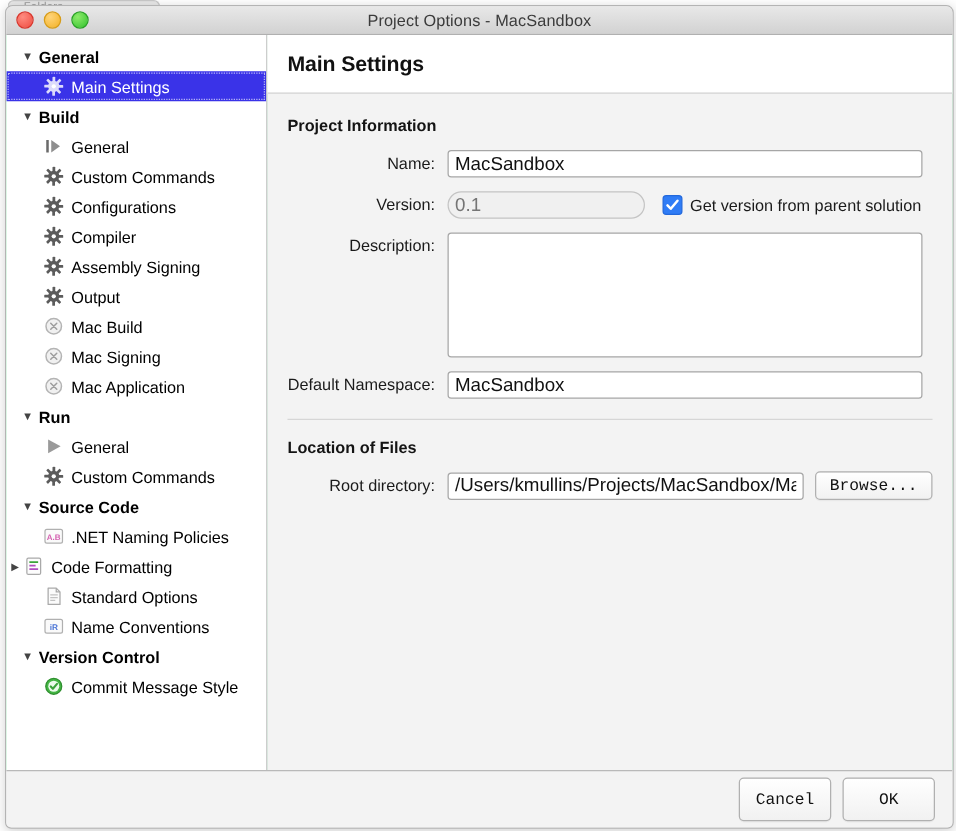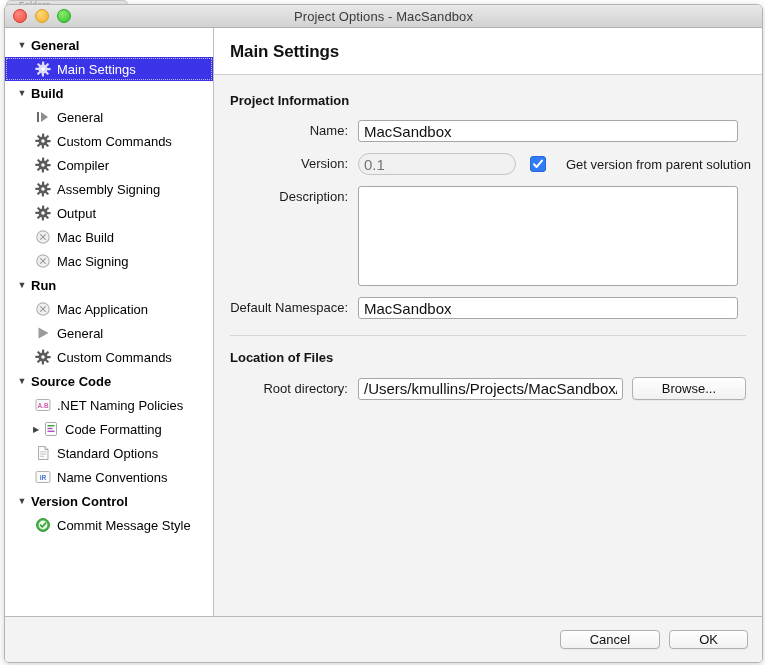--- a/index.html
+++ b/index.html
@@ -122,21 +122,21 @@
     white-space: nowrap;
   }
   .row.group {
     font-weight: bold;
     padding-left: 10px;
   }
   .row.child {
     padding-left: 30px;
   }
   .row.child.has-twisty {
-    padding-left: 24px;
+    padding-left: 0;
   }
   .tw {
     width: 14px;
     flex: 0 0 14px;
     text-align: center;
     font-size: 9px;
     color: #444;
     line-height: 1;
   }
   .tw.down::before { content: "\25BC"; }
@@ -251,56 +251,56 @@
     width: 14px;
     height: 14px;
     flex: 0 0 14px;
     border-radius: 3px;
     background: #2f7cf6;
     border: 1px solid #2268dc;
     position: relative;
     margin-right: 6px;
   }
   .cbox svg { position: absolute; left: 1px; top: 1px; }
-  .cblabel { font-size: 13px; color: #1a1a1a; white-space: nowrap; margin-left: 14px; }
+  .cblabel { font-size: 13px; color: #1a1a1a; white-space: nowrap; }
 
   .divider {
     border: none;
     border-top: 1px solid #d6d6d6;
     margin: 16px 0 14px 0;
   }
   .rowline { display: flex; align-items: center; }
   .btn {
-    font-family: Liberation Sans, sans-serif;
+    font-family: Liberation Mono, monospace;
     font-size: 13px;
     color: #111;
     background: linear-gradient(#ffffff, #f1f1f1);
     border: 1px solid #b0b0b0;
     border-radius: 4px;
     height: 23px;
-    padding: 0 29px;
+    padding: 0 11px;
     cursor: default;
     box-shadow: 0 1px 0 rgba(0,0,0,.04);
   }
   .btn.browse { margin-left: 9px; }
 
   
   .footer {
     flex: 0 0 46px;
     height: 46px;
     background: #f3f3f3;
     border-top: 1px solid #b9b9b9;
     display: flex;
     align-items: center;
     justify-content: flex-end;
     padding-right: 14px;
     gap: 9px;
     box-sizing: border-box;
   }
-  .btn.wide { min-width: 74px; height: 19px; }
+  .btn.wide { min-width: 74px; height: 35px; }
 </style>
 </head>
 <body>
 
 <div id="app">
 
   <div class="ghost-window">
     <span class="ghost-text">Folders</span>
   </div>
 
@@ -377,86 +377,103 @@
                 <rect x="7" y="0.4" width="2.2" height="4.2" rx="0.5" fill="#5c5c5c" transform="rotate(90 8 8)"></rect>
                 <rect x="7" y="0.4" width="2.2" height="4.2" rx="0.5" fill="#5c5c5c" transform="rotate(135 8 8)"></rect>
                 <rect x="7" y="0.4" width="2.2" height="4.2" rx="0.5" fill="#5c5c5c" transform="rotate(180 8 8)"></rect>
                 <rect x="7" y="0.4" width="2.2" height="4.2" rx="0.5" fill="#5c5c5c" transform="rotate(225 8 8)"></rect>
                 <rect x="7" y="0.4" width="2.2" height="4.2" rx="0.5" fill="#5c5c5c" transform="rotate(270 8 8)"></rect>
                 <rect x="7" y="0.4" width="2.2" height="4.2" rx="0.5" fill="#5c5c5c" transform="rotate(315 8 8)"></rect>
                 <circle cx="8" cy="8" r="4.5" fill="#5c5c5c"></circle>
                 <circle cx="8" cy="8" r="1.7" fill="#ffffff"></circle>
               </svg>
             </span>
-            <span>Compiler</span>
+            <span>Configurations</span>
           </div>
           <div class="row child">
             <span class="ico">
               <svg width="16" height="16" viewBox="0 0 16 16">
                 <rect x="7" y="0.4" width="2.2" height="4.2" rx="0.5" fill="#5c5c5c" transform="rotate(0 8 8)"></rect>
                 <rect x="7" y="0.4" width="2.2" height="4.2" rx="0.5" fill="#5c5c5c" transform="rotate(45 8 8)"></rect>
                 <rect x="7" y="0.4" width="2.2" height="4.2" rx="0.5" fill="#5c5c5c" transform="rotate(90 8 8)"></rect>
                 <rect x="7" y="0.4" width="2.2" height="4.2" rx="0.5" fill="#5c5c5c" transform="rotate(135 8 8)"></rect>
                 <rect x="7" y="0.4" width="2.2" height="4.2" rx="0.5" fill="#5c5c5c" transform="rotate(180 8 8)"></rect>
                 <rect x="7" y="0.4" width="2.2" height="4.2" rx="0.5" fill="#5c5c5c" transform="rotate(225 8 8)"></rect>
                 <rect x="7" y="0.4" width="2.2" height="4.2" rx="0.5" fill="#5c5c5c" transform="rotate(270 8 8)"></rect>
                 <rect x="7" y="0.4" width="2.2" height="4.2" rx="0.5" fill="#5c5c5c" transform="rotate(315 8 8)"></rect>
                 <circle cx="8" cy="8" r="4.5" fill="#5c5c5c"></circle>
                 <circle cx="8" cy="8" r="1.7" fill="#ffffff"></circle>
               </svg>
             </span>
-            <span>Assembly Signing</span>
+            <span>Compiler</span>
           </div>
           <div class="row child">
             <span class="ico">
               <svg width="16" height="16" viewBox="0 0 16 16">
                 <rect x="7" y="0.4" width="2.2" height="4.2" rx="0.5" fill="#5c5c5c" transform="rotate(0 8 8)"></rect>
                 <rect x="7" y="0.4" width="2.2" height="4.2" rx="0.5" fill="#5c5c5c" transform="rotate(45 8 8)"></rect>
                 <rect x="7" y="0.4" width="2.2" height="4.2" rx="0.5" fill="#5c5c5c" transform="rotate(90 8 8)"></rect>
                 <rect x="7" y="0.4" width="2.2" height="4.2" rx="0.5" fill="#5c5c5c" transform="rotate(135 8 8)"></rect>
                 <rect x="7" y="0.4" width="2.2" height="4.2" rx="0.5" fill="#5c5c5c" transform="rotate(180 8 8)"></rect>
                 <rect x="7" y="0.4" width="2.2" height="4.2" rx="0.5" fill="#5c5c5c" transform="rotate(225 8 8)"></rect>
                 <rect x="7" y="0.4" width="2.2" height="4.2" rx="0.5" fill="#5c5c5c" transform="rotate(270 8 8)"></rect>
                 <rect x="7" y="0.4" width="2.2" height="4.2" rx="0.5" fill="#5c5c5c" transform="rotate(315 8 8)"></rect>
                 <circle cx="8" cy="8" r="4.5" fill="#5c5c5c"></circle>
                 <circle cx="8" cy="8" r="1.7" fill="#ffffff"></circle>
               </svg>
             </span>
+            <span>Assembly Signing</span>
+          </div>
+          <div class="row child">
+            <span class="ico">
+              <svg width="16" height="16" viewBox="0 0 16 16">
+                <rect x="7" y="0.4" width="2.2" height="4.2" rx="0.5" fill="#5c5c5c" transform="rotate(0 8 8)"></rect>
+                <rect x="7" y="0.4" width="2.2" height="4.2" rx="0.5" fill="#5c5c5c" transform="rotate(45 8 8)"></rect>
+                <rect x="7" y="0.4" width="2.2" height="4.2" rx="0.5" fill="#5c5c5c" transform="rotate(90 8 8)"></rect>
+                <rect x="7" y="0.4" width="2.2" height="4.2" rx="0.5" fill="#5c5c5c" transform="rotate(135 8 8)"></rect>
+                <rect x="7" y="0.4" width="2.2" height="4.2" rx="0.5" fill="#5c5c5c" transform="rotate(180 8 8)"></rect>
+                <rect x="7" y="0.4" width="2.2" height="4.2" rx="0.5" fill="#5c5c5c" transform="rotate(225 8 8)"></rect>
+                <rect x="7" y="0.4" width="2.2" height="4.2" rx="0.5" fill="#5c5c5c" transform="rotate(270 8 8)"></rect>
+                <rect x="7" y="0.4" width="2.2" height="4.2" rx="0.5" fill="#5c5c5c" transform="rotate(315 8 8)"></rect>
+                <circle cx="8" cy="8" r="4.5" fill="#5c5c5c"></circle>
+                <circle cx="8" cy="8" r="1.7" fill="#ffffff"></circle>
+              </svg>
+            </span>
             <span>Output</span>
           </div>
           <div class="row child">
             <span class="ico">
               <svg width="16" height="16" viewBox="0 0 16 16">
                 <circle cx="8" cy="8" r="6.2" fill="#f0f0f0" stroke="#b4b4b4" stroke-width="1.2"></circle>
                 <path d="M5.6 5.6 L10.4 10.4 M10.4 5.6 L5.6 10.4" stroke="#9d9d9d" stroke-width="1.2" stroke-linecap="round"></path>
               </svg>
             </span>
             <span>Mac Build</span>
           </div>
           <div class="row child">
             <span class="ico">
               <svg width="16" height="16" viewBox="0 0 16 16">
                 <circle cx="8" cy="8" r="6.2" fill="#f0f0f0" stroke="#b4b4b4" stroke-width="1.2"></circle>
                 <path d="M5.6 5.6 L10.4 10.4 M10.4 5.6 L5.6 10.4" stroke="#9d9d9d" stroke-width="1.2" stroke-linecap="round"></path>
               </svg>
             </span>
             <span>Mac Signing</span>
+          </div>
+          <div class="row child">
+            <span class="ico">
+              <svg width="16" height="16" viewBox="0 0 16 16">
+                <circle cx="8" cy="8" r="6.2" fill="#f0f0f0" stroke="#b4b4b4" stroke-width="1.2"></circle>
+                <path d="M5.6 5.6 L10.4 10.4 M10.4 5.6 L5.6 10.4" stroke="#9d9d9d" stroke-width="1.2" stroke-linecap="round"></path>
+              </svg>
+            </span>
+            <span>Mac Application</span>
           </div>
           <div class="row group">
             <span class="tw down"></span>
             <span class="glabel">Run</span>
-          </div>
-          <div class="row child">
-            <span class="ico">
-              <svg width="16" height="16" viewBox="0 0 16 16">
-                <circle cx="8" cy="8" r="6.2" fill="#f0f0f0" stroke="#b4b4b4" stroke-width="1.2"></circle>
-                <path d="M5.6 5.6 L10.4 10.4 M10.4 5.6 L5.6 10.4" stroke="#9d9d9d" stroke-width="1.2" stroke-linecap="round"></path>
-              </svg>
-            </span>
-            <span>Mac Application</span>
           </div>
           <div class="row child">
             <span class="ico">
               <svg width="16" height="16" viewBox="0 0 16 16">
                 <path d="M3.5 2.5 L13.5 8 L3.5 13.5 Z" fill="#9a9a9a"></path>
               </svg>
             </span>
             <span>General</span>
           </div>
           <div class="row child">

